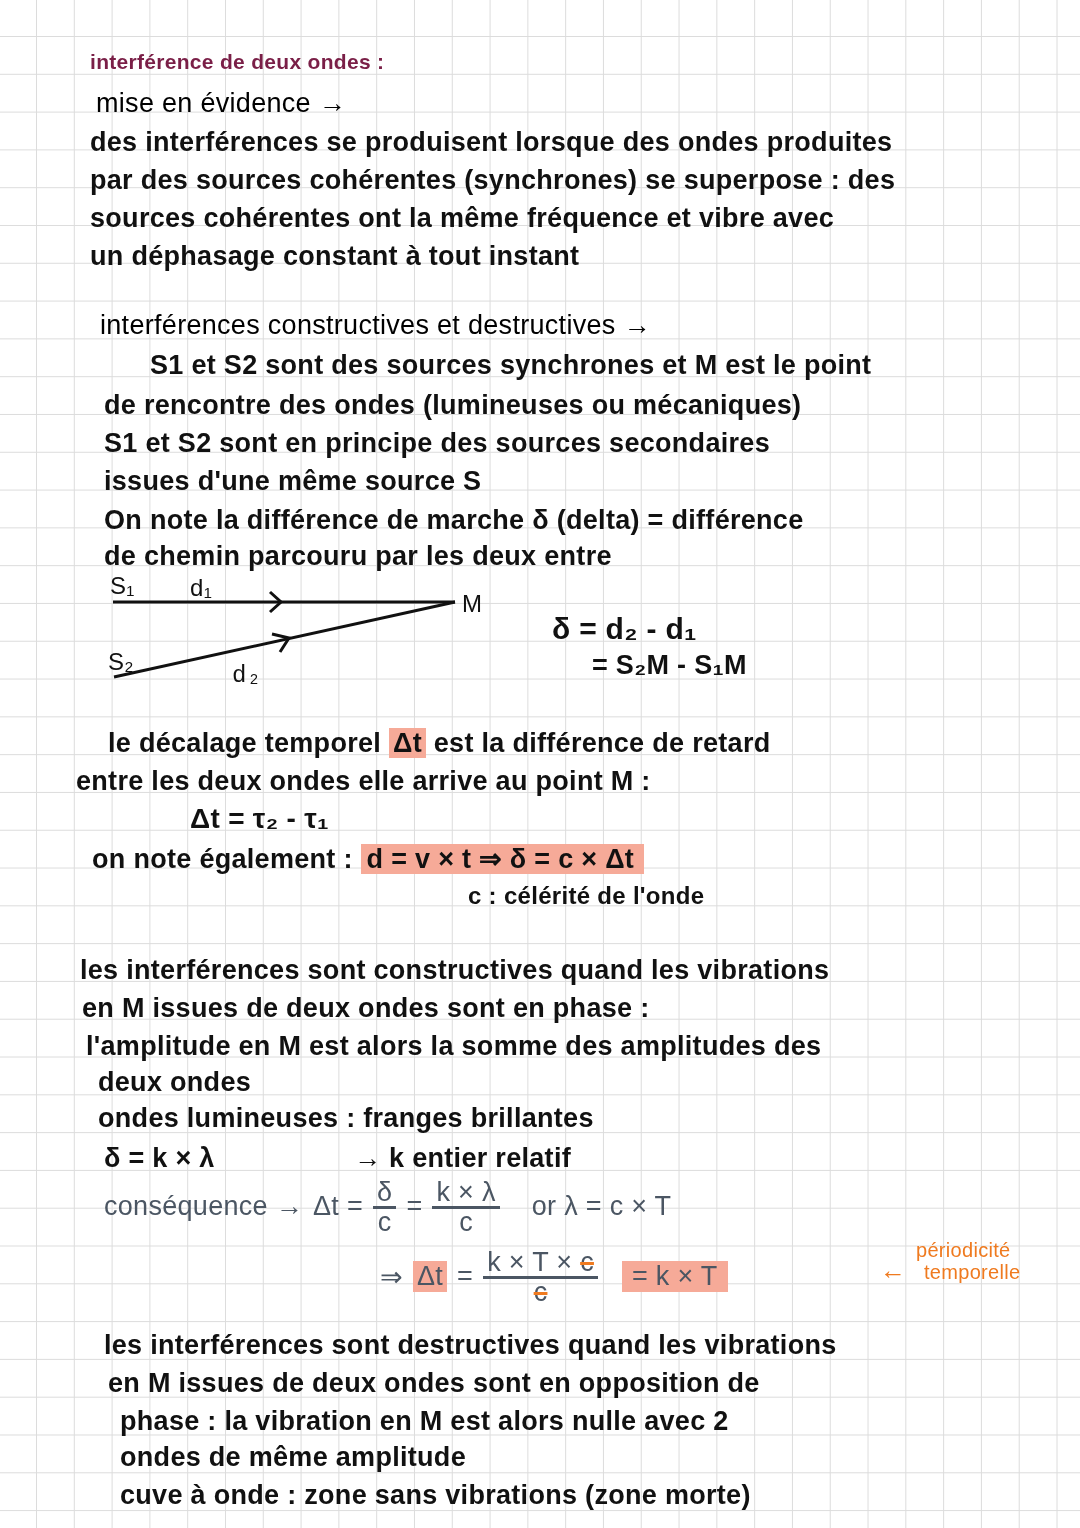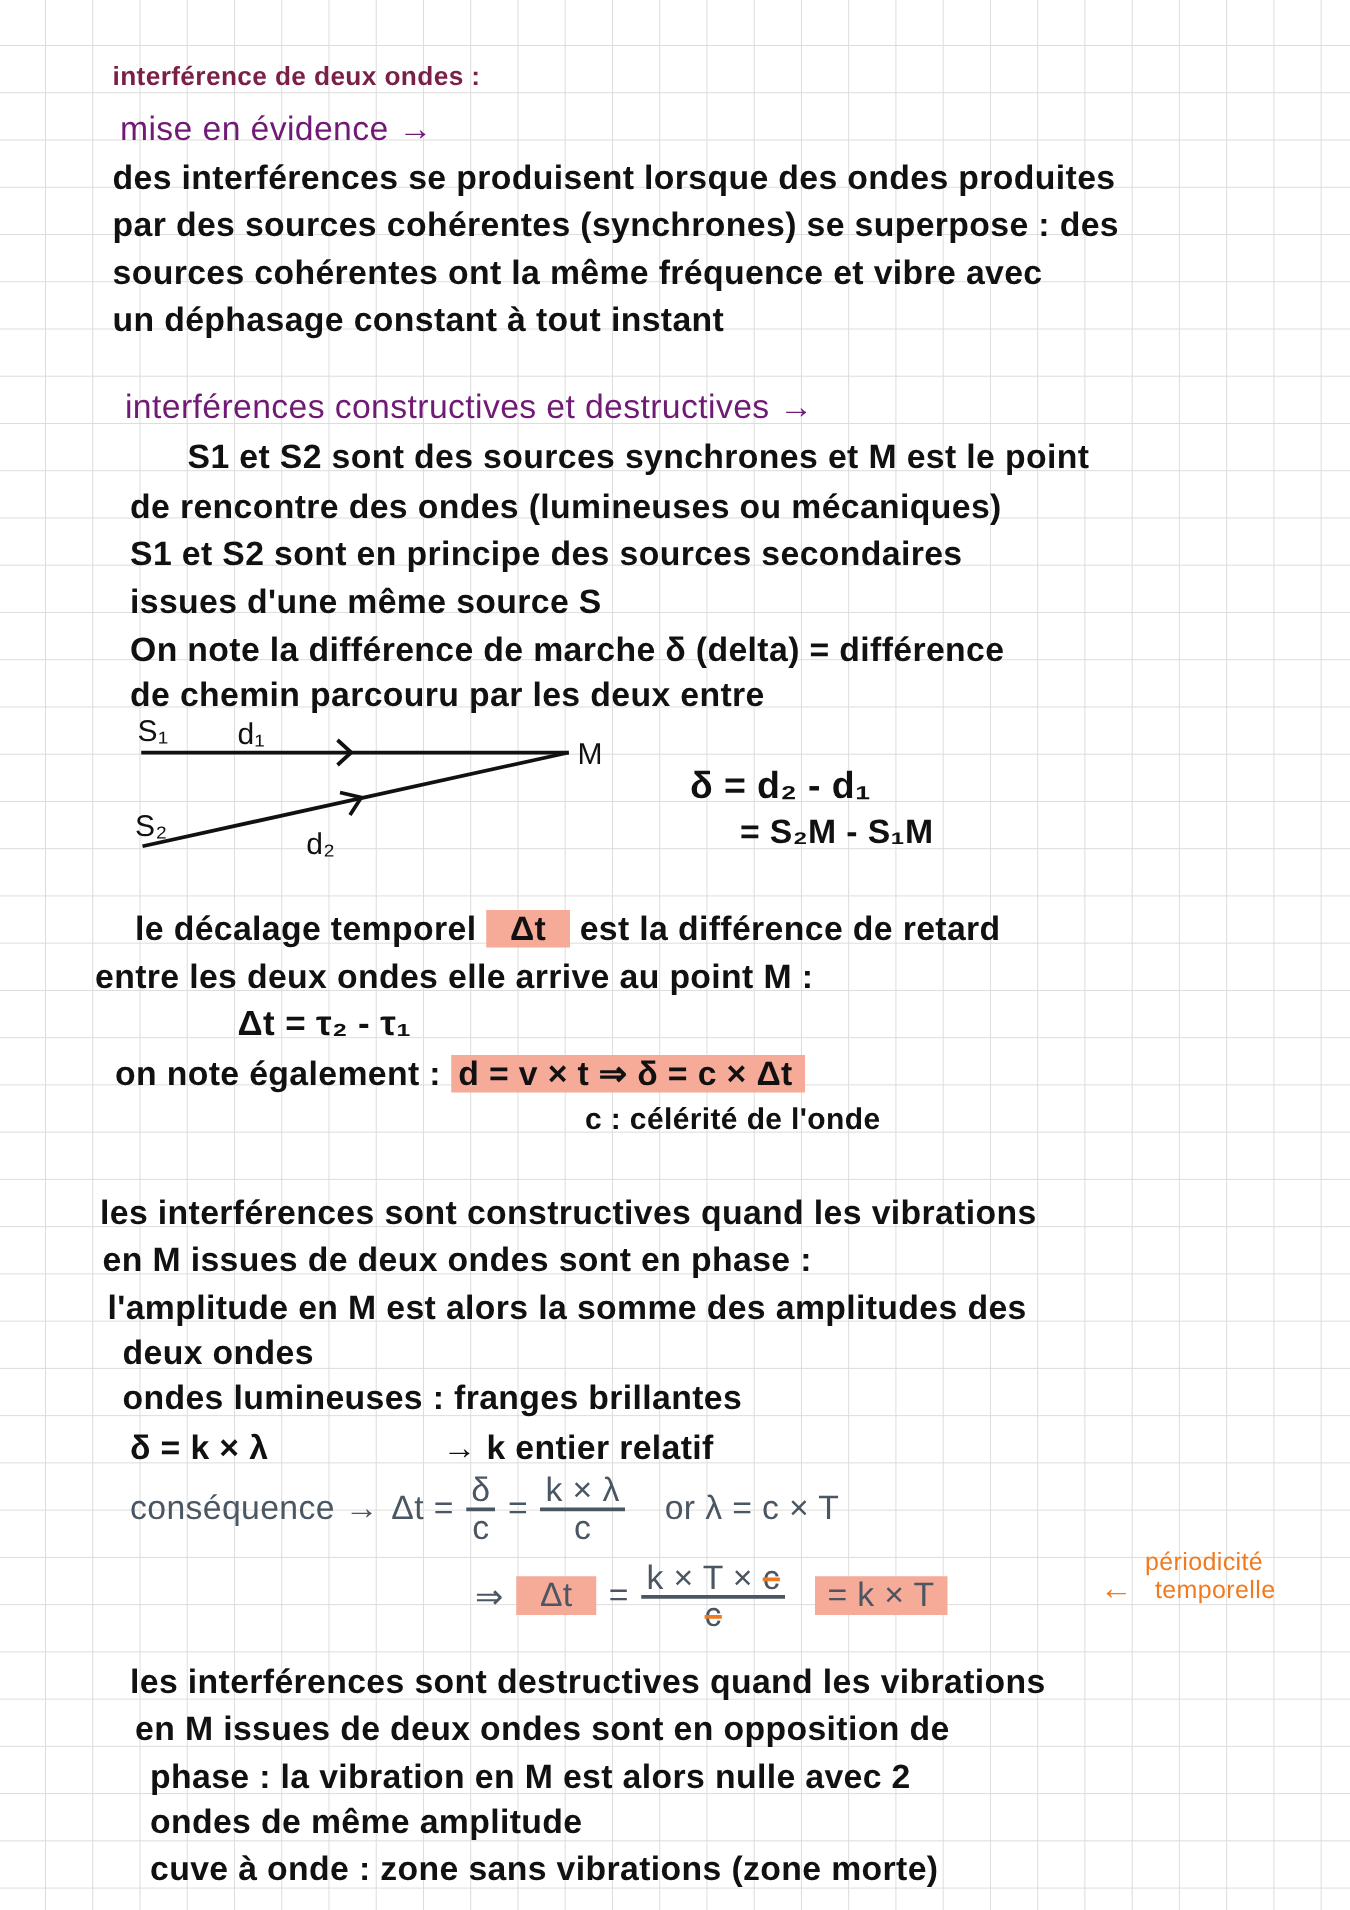--- a/index.html
+++ b/index.html
@@ -12,24 +12,24 @@
     background-size: 37.8px 37.8px;
     background-position: 36px 36px;
     font-family: "DejaVu Sans", sans-serif;
   }
   .ln {
     position: absolute; white-space: nowrap; color: #111;
     font-size: 27px; font-weight: bold; letter-spacing: 0.3px;
     font-family: "Liberation Sans", sans-serif;
   }
   .title { color: #7a1f47; font-weight: bold; font-size: 21px; }
-  .sub { color: #701a75; font-weight: normal; font-size: 27px; }
+  .sub { color: #000000; font-weight: normal; font-size: 27px; }
   .gray { color: #4b5663; }
   .orange { color: #ef7a1f; font-weight: normal; font-size: 20px; line-height: 20px; }
-  .hl { background: #f6aa98; padding: 0 19px; }
+  .hl { background: #f6aa98; padding: 0 4px; }
   .small { font-size: 24px; }
   .frac { display: inline-block; text-align: center; vertical-align: middle; }
   .frac .num { display: block; border-bottom: 3px solid #4b5663; padding: 0 4px; line-height: 28px; }
   .frac .den { display: block; line-height: 26px; }
   .strike { text-decoration: line-through; text-decoration-color: #ef7a1f; text-decoration-thickness: 3px; }
   svg.diag { position: absolute; left: 100px; top: 570px; }
 </style>
 </head>
 <body>
 
@@ -51,21 +51,21 @@
 <svg class="diag" width="420" height="120" viewBox="0 0 420 120">
   <line x1="13" y1="32" x2="355" y2="32" stroke="#111" stroke-width="3"></line>
   <polyline points="170,22 181,32 170,42" fill="none" stroke="#111" stroke-width="3"></polyline>
   <line x1="14" y1="107" x2="355" y2="32" stroke="#111" stroke-width="3"></line>
   <polyline points="172,64 189,68 180,82" fill="none" stroke="#111" stroke-width="3"></polyline>
 </svg>
 <div class="ln small" style="left:110px;top:572px;font-weight:normal;">S₁</div>
 <div class="ln small" style="left:190px;top:574px;font-weight:normal;">d₁</div>
 <div class="ln small" style="left:462px;top:590px;font-weight:normal;">M</div>
 <div class="ln small" style="left:108px;top:648px;font-weight:normal;">S₂</div>
-<div class="ln small" style="left:245px;top:662px;font-weight:normal;">d₂</div>
+<div class="ln small" style="left:232px;top:662px;font-weight:normal;font-family:Liberation Mono, monospace;">d₂</div>
 
 <div class="ln" style="left:552px;top:612px;font-size:30px;">δ = d₂ - d₁</div>
 <div class="ln" style="left:592px;top:650px;">= S₂M - S₁M</div>
 
 <div class="ln" style="left:108px;top:728px;">
   <span>le décalage temporel</span>
   <span class="hl">Δt</span>
   <span>est la différence de retard</span>
 </div>
 <div class="ln" style="left:76px;top:766px;">entre les deux ondes elle arrive au point M :</div>

